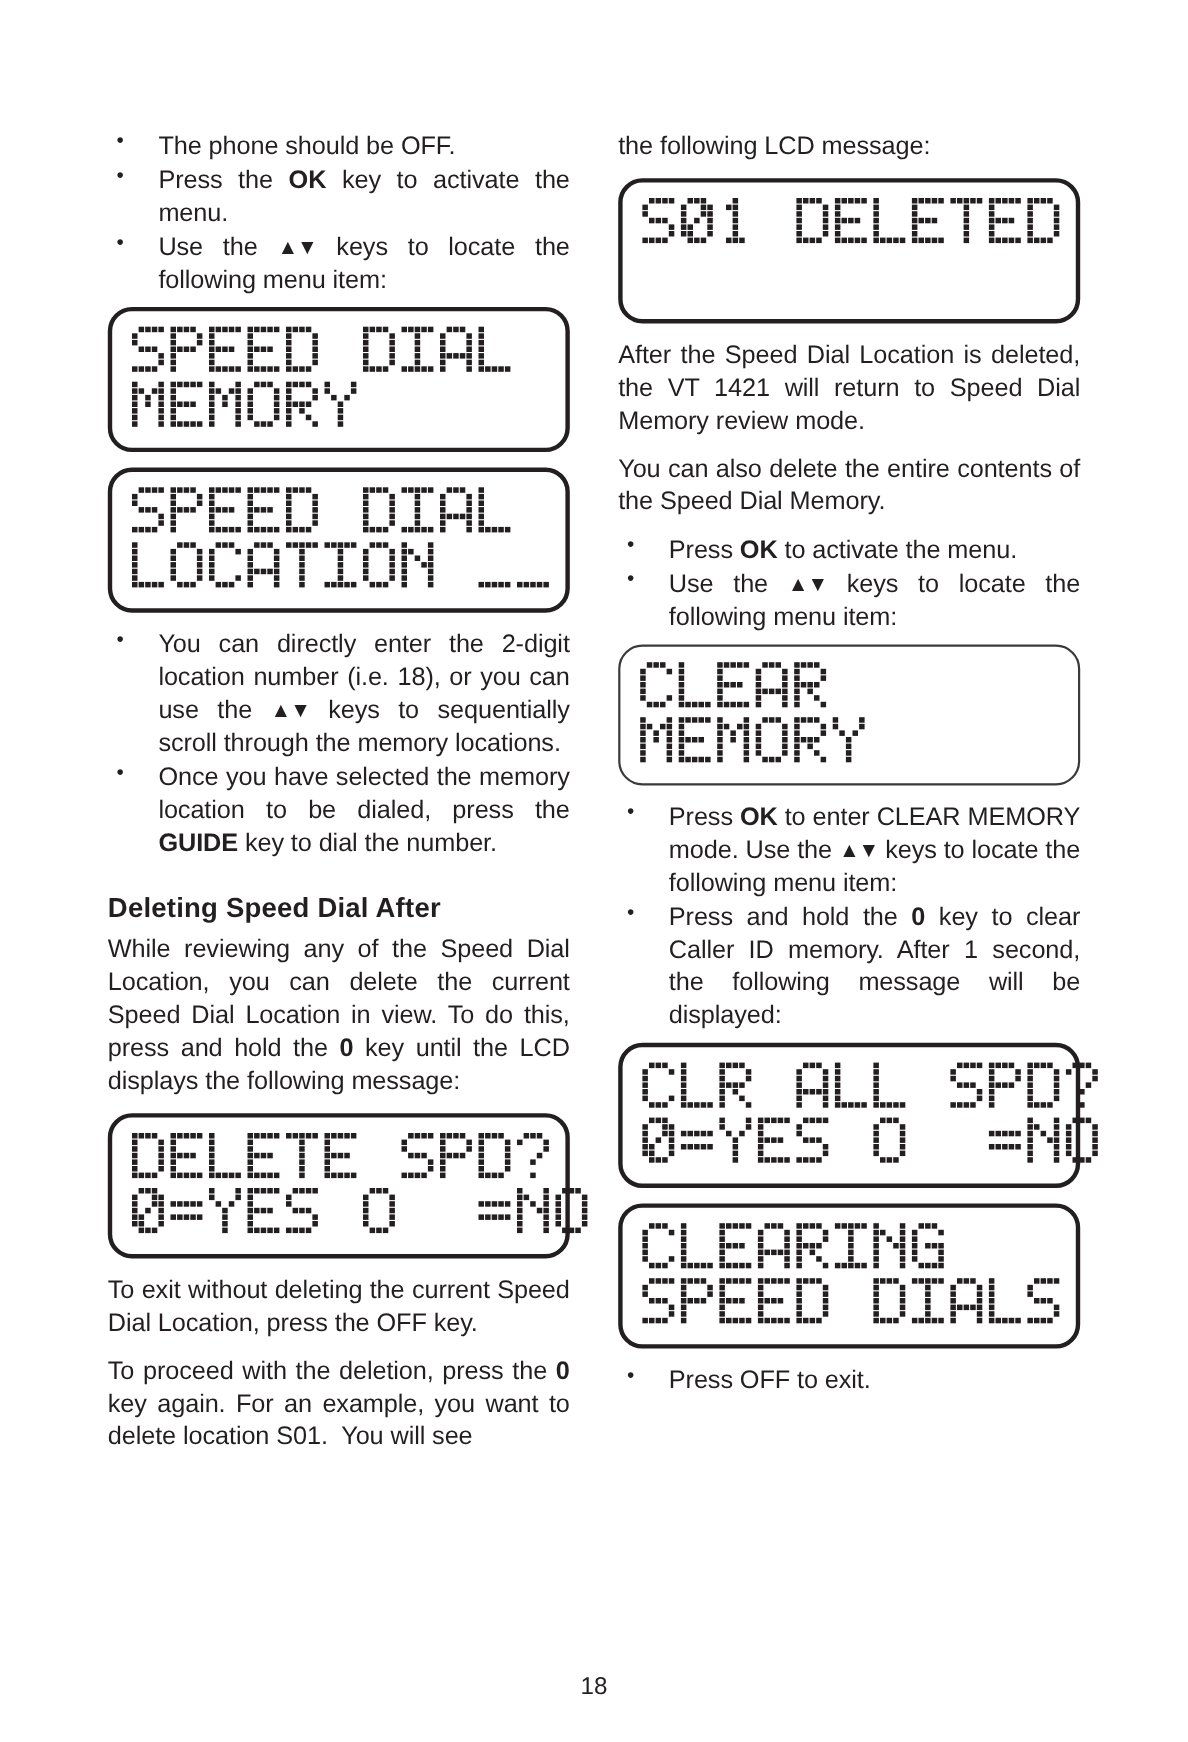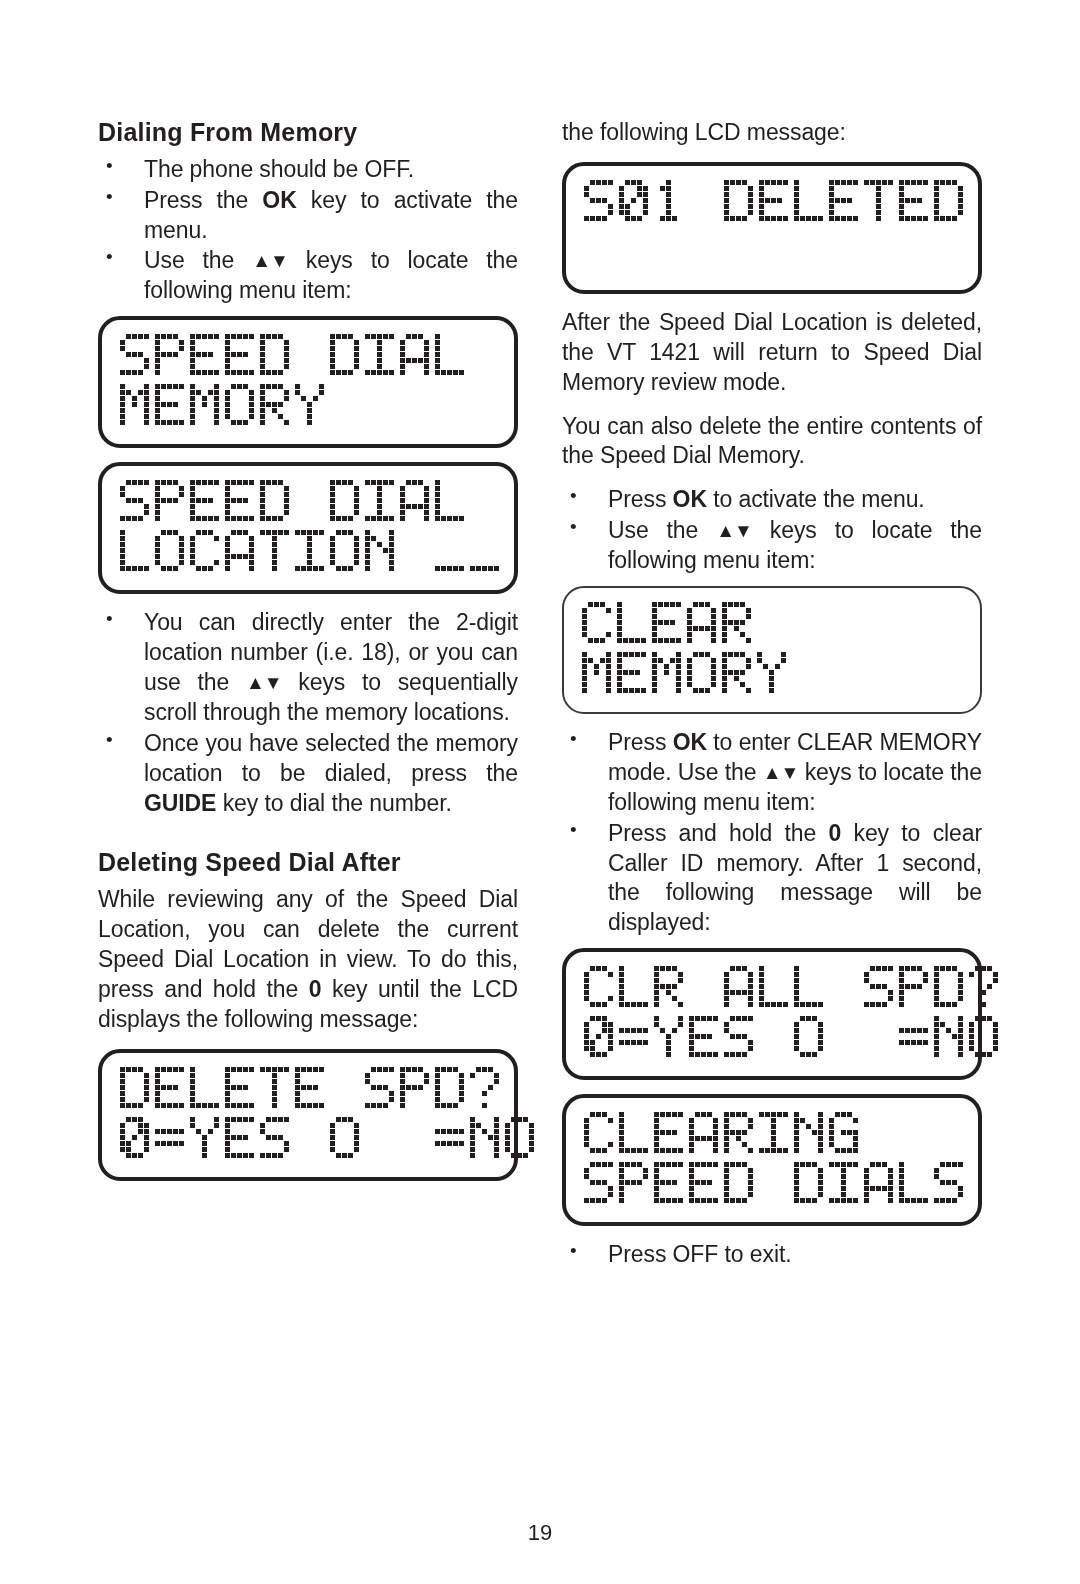--- a/index.html
+++ b/index.html
@@ -170,21 +170,20 @@
 </head>
 <body>
 
 <div class="page">
 
 
   <div class="columns">
 
     <div class="col">
 
-      <h2 class="section-head">Dialing From Memory</h2>
 
       <ul class="bullets">
         <li><span>The phone should be OFF.</span></li>
         <li>Press the <b>OK</b> key to activate the menu.</li>
         <li>Use the <span class="updown">▲▼</span> keys to locate the following menu item:</li>
       </ul>
 
       <div class="lcd">
         <div class="lcd-line"><span class="dm"><span class="dm-char"><i style="left: 6px; top: 0px;"></i><i style="left: 12px; top: 0px;"></i><i style="left: 18px; top: 0px;"></i><i style="left: 24px; top: 0px;"></i><i style="left: 0px; top: 6px;"></i><i style="left: 0px; top: 12px;"></i><i style="left: 6px; top: 18px;"></i><i style="left: 12px; top: 18px;"></i><i style="left: 18px; top: 18px;"></i><i style="left: 24px; top: 24px;"></i><i style="left: 24px; top: 30px;"></i><i style="left: 0px; top: 36px;"></i><i style="left: 6px; top: 36px;"></i><i style="left: 12px; top: 36px;"></i><i style="left: 18px; top: 36px;"></i></span><span class="dm-char"><i style="left: 0px; top: 0px;"></i><i style="left: 6px; top: 0px;"></i><i style="left: 12px; top: 0px;"></i><i style="left: 18px; top: 0px;"></i><i style="left: 0px; top: 6px;"></i><i style="left: 24px; top: 6px;"></i><i style="left: 0px; top: 12px;"></i><i style="left: 24px; top: 12px;"></i><i style="left: 0px; top: 18px;"></i><i style="left: 6px; top: 18px;"></i><i style="left: 12px; top: 18px;"></i><i style="left: 18px; top: 18px;"></i><i style="left: 0px; top: 24px;"></i><i style="left: 0px; top: 30px;"></i><i style="left: 0px; top: 36px;"></i></span><span class="dm-char"><i style="left: 0px; top: 0px;"></i><i style="left: 6px; top: 0px;"></i><i style="left: 12px; top: 0px;"></i><i style="left: 18px; top: 0px;"></i><i style="left: 24px; top: 0px;"></i><i style="left: 0px; top: 6px;"></i><i style="left: 0px; top: 12px;"></i><i style="left: 0px; top: 18px;"></i><i style="left: 6px; top: 18px;"></i><i style="left: 12px; top: 18px;"></i><i style="left: 18px; top: 18px;"></i><i style="left: 0px; top: 24px;"></i><i style="left: 0px; top: 30px;"></i><i style="left: 0px; top: 36px;"></i><i style="left: 6px; top: 36px;"></i><i style="left: 12px; top: 36px;"></i><i style="left: 18px; top: 36px;"></i><i style="left: 24px; top: 36px;"></i></span><span class="dm-char"><i style="left: 0px; top: 0px;"></i><i style="left: 6px; top: 0px;"></i><i style="left: 12px; top: 0px;"></i><i style="left: 18px; top: 0px;"></i><i style="left: 24px; top: 0px;"></i><i style="left: 0px; top: 6px;"></i><i style="left: 0px; top: 12px;"></i><i style="left: 0px; top: 18px;"></i><i style="left: 6px; top: 18px;"></i><i style="left: 12px; top: 18px;"></i><i style="left: 18px; top: 18px;"></i><i style="left: 0px; top: 24px;"></i><i style="left: 0px; top: 30px;"></i><i style="left: 0px; top: 36px;"></i><i style="left: 6px; top: 36px;"></i><i style="left: 12px; top: 36px;"></i><i style="left: 18px; top: 36px;"></i><i style="left: 24px; top: 36px;"></i></span><span class="dm-char"><i style="left: 0px; top: 0px;"></i><i style="left: 6px; top: 0px;"></i><i style="left: 12px; top: 0px;"></i><i style="left: 18px; top: 0px;"></i><i style="left: 0px; top: 6px;"></i><i style="left: 24px; top: 6px;"></i><i style="left: 0px; top: 12px;"></i><i style="left: 24px; top: 12px;"></i><i style="left: 0px; top: 18px;"></i><i style="left: 24px; top: 18px;"></i><i style="left: 0px; top: 24px;"></i><i style="left: 24px; top: 24px;"></i><i style="left: 0px; top: 30px;"></i><i style="left: 24px; top: 30px;"></i><i style="left: 0px; top: 36px;"></i><i style="left: 6px; top: 36px;"></i><i style="left: 12px; top: 36px;"></i><i style="left: 18px; top: 36px;"></i></span><span class="dm-char"></span><span class="dm-char"><i style="left: 0px; top: 0px;"></i><i style="left: 6px; top: 0px;"></i><i style="left: 12px; top: 0px;"></i><i style="left: 18px; top: 0px;"></i><i style="left: 0px; top: 6px;"></i><i style="left: 24px; top: 6px;"></i><i style="left: 0px; top: 12px;"></i><i style="left: 24px; top: 12px;"></i><i style="left: 0px; top: 18px;"></i><i style="left: 24px; top: 18px;"></i><i style="left: 0px; top: 24px;"></i><i style="left: 24px; top: 24px;"></i><i style="left: 0px; top: 30px;"></i><i style="left: 24px; top: 30px;"></i><i style="left: 0px; top: 36px;"></i><i style="left: 6px; top: 36px;"></i><i style="left: 12px; top: 36px;"></i><i style="left: 18px; top: 36px;"></i></span><span class="dm-char"><i style="left: 0px; top: 0px;"></i><i style="left: 6px; top: 0px;"></i><i style="left: 12px; top: 0px;"></i><i style="left: 18px; top: 0px;"></i><i style="left: 24px; top: 0px;"></i><i style="left: 12px; top: 6px;"></i><i style="left: 12px; top: 12px;"></i><i style="left: 12px; top: 18px;"></i><i style="left: 12px; top: 24px;"></i><i style="left: 12px; top: 30px;"></i><i style="left: 0px; top: 36px;"></i><i style="left: 6px; top: 36px;"></i><i style="left: 12px; top: 36px;"></i><i style="left: 18px; top: 36px;"></i><i style="left: 24px; top: 36px;"></i></span><span class="dm-char"><i style="left: 6px; top: 0px;"></i><i style="left: 12px; top: 0px;"></i><i style="left: 18px; top: 0px;"></i><i style="left: 0px; top: 6px;"></i><i style="left: 24px; top: 6px;"></i><i style="left: 0px; top: 12px;"></i><i style="left: 24px; top: 12px;"></i><i style="left: 0px; top: 18px;"></i><i style="left: 24px; top: 18px;"></i><i style="left: 0px; top: 24px;"></i><i style="left: 6px; top: 24px;"></i><i style="left: 12px; top: 24px;"></i><i style="left: 18px; top: 24px;"></i><i style="left: 24px; top: 24px;"></i><i style="left: 0px; top: 30px;"></i><i style="left: 24px; top: 30px;"></i><i style="left: 0px; top: 36px;"></i><i style="left: 24px; top: 36px;"></i></span><span class="dm-char"><i style="left: 0px; top: 0px;"></i><i style="left: 0px; top: 6px;"></i><i style="left: 0px; top: 12px;"></i><i style="left: 0px; top: 18px;"></i><i style="left: 0px; top: 24px;"></i><i style="left: 0px; top: 30px;"></i><i style="left: 0px; top: 36px;"></i><i style="left: 6px; top: 36px;"></i><i style="left: 12px; top: 36px;"></i><i style="left: 18px; top: 36px;"></i><i style="left: 24px; top: 36px;"></i></span></span></div>
         <div class="lcd-line"><span class="dm"><span class="dm-char"><i style="left: 0px; top: 0px;"></i><i style="left: 24px; top: 0px;"></i><i style="left: 0px; top: 6px;"></i><i style="left: 6px; top: 6px;"></i><i style="left: 18px; top: 6px;"></i><i style="left: 24px; top: 6px;"></i><i style="left: 0px; top: 12px;"></i><i style="left: 12px; top: 12px;"></i><i style="left: 24px; top: 12px;"></i><i style="left: 0px; top: 18px;"></i><i style="left: 12px; top: 18px;"></i><i style="left: 24px; top: 18px;"></i><i style="left: 0px; top: 24px;"></i><i style="left: 24px; top: 24px;"></i><i style="left: 0px; top: 30px;"></i><i style="left: 24px; top: 30px;"></i><i style="left: 0px; top: 36px;"></i><i style="left: 24px; top: 36px;"></i></span><span class="dm-char"><i style="left: 0px; top: 0px;"></i><i style="left: 6px; top: 0px;"></i><i style="left: 12px; top: 0px;"></i><i style="left: 18px; top: 0px;"></i><i style="left: 24px; top: 0px;"></i><i style="left: 0px; top: 6px;"></i><i style="left: 0px; top: 12px;"></i><i style="left: 0px; top: 18px;"></i><i style="left: 6px; top: 18px;"></i><i style="left: 12px; top: 18px;"></i><i style="left: 18px; top: 18px;"></i><i style="left: 0px; top: 24px;"></i><i style="left: 0px; top: 30px;"></i><i style="left: 0px; top: 36px;"></i><i style="left: 6px; top: 36px;"></i><i style="left: 12px; top: 36px;"></i><i style="left: 18px; top: 36px;"></i><i style="left: 24px; top: 36px;"></i></span><span class="dm-char"><i style="left: 0px; top: 0px;"></i><i style="left: 24px; top: 0px;"></i><i style="left: 0px; top: 6px;"></i><i style="left: 6px; top: 6px;"></i><i style="left: 18px; top: 6px;"></i><i style="left: 24px; top: 6px;"></i><i style="left: 0px; top: 12px;"></i><i style="left: 12px; top: 12px;"></i><i style="left: 24px; top: 12px;"></i><i style="left: 0px; top: 18px;"></i><i style="left: 12px; top: 18px;"></i><i style="left: 24px; top: 18px;"></i><i style="left: 0px; top: 24px;"></i><i style="left: 24px; top: 24px;"></i><i style="left: 0px; top: 30px;"></i><i style="left: 24px; top: 30px;"></i><i style="left: 0px; top: 36px;"></i><i style="left: 24px; top: 36px;"></i></span><span class="dm-char"><i style="left: 6px; top: 0px;"></i><i style="left: 12px; top: 0px;"></i><i style="left: 18px; top: 0px;"></i><i style="left: 0px; top: 6px;"></i><i style="left: 24px; top: 6px;"></i><i style="left: 0px; top: 12px;"></i><i style="left: 24px; top: 12px;"></i><i style="left: 0px; top: 18px;"></i><i style="left: 24px; top: 18px;"></i><i style="left: 0px; top: 24px;"></i><i style="left: 24px; top: 24px;"></i><i style="left: 0px; top: 30px;"></i><i style="left: 24px; top: 30px;"></i><i style="left: 6px; top: 36px;"></i><i style="left: 12px; top: 36px;"></i><i style="left: 18px; top: 36px;"></i></span><span class="dm-char"><i style="left: 0px; top: 0px;"></i><i style="left: 6px; top: 0px;"></i><i style="left: 12px; top: 0px;"></i><i style="left: 18px; top: 0px;"></i><i style="left: 0px; top: 6px;"></i><i style="left: 24px; top: 6px;"></i><i style="left: 0px; top: 12px;"></i><i style="left: 24px; top: 12px;"></i><i style="left: 0px; top: 18px;"></i><i style="left: 6px; top: 18px;"></i><i style="left: 12px; top: 18px;"></i><i style="left: 18px; top: 18px;"></i><i style="left: 0px; top: 24px;"></i><i style="left: 12px; top: 24px;"></i><i style="left: 0px; top: 30px;"></i><i style="left: 18px; top: 30px;"></i><i style="left: 0px; top: 36px;"></i><i style="left: 24px; top: 36px;"></i></span><span class="dm-char"><i style="left: 0px; top: 0px;"></i><i style="left: 24px; top: 0px;"></i><i style="left: 0px; top: 6px;"></i><i style="left: 24px; top: 6px;"></i><i style="left: 6px; top: 12px;"></i><i style="left: 18px; top: 12px;"></i><i style="left: 12px; top: 18px;"></i><i style="left: 12px; top: 24px;"></i><i style="left: 12px; top: 30px;"></i><i style="left: 12px; top: 36px;"></i></span></span></div>
@@ -203,21 +202,23 @@
 
       <h2 class="section-head spaced">Deleting Speed Dial After</h2>
 
       <p class="body">While reviewing any of the Speed Dial Location, you can delete the current Speed Dial Location in view. To do this, press and hold the <b>0</b> key until the LCD displays the following message:</p>
 
       <div class="lcd">
         <div class="lcd-line"><span class="dm"><span class="dm-char"><i style="left: 0px; top: 0px;"></i><i style="left: 6px; top: 0px;"></i><i style="left: 12px; top: 0px;"></i><i style="left: 18px; top: 0px;"></i><i style="left: 0px; top: 6px;"></i><i style="left: 24px; top: 6px;"></i><i style="left: 0px; top: 12px;"></i><i style="left: 24px; top: 12px;"></i><i style="left: 0px; top: 18px;"></i><i style="left: 24px; top: 18px;"></i><i style="left: 0px; top: 24px;"></i><i style="left: 24px; top: 24px;"></i><i style="left: 0px; top: 30px;"></i><i style="left: 24px; top: 30px;"></i><i style="left: 0px; top: 36px;"></i><i style="left: 6px; top: 36px;"></i><i style="left: 12px; top: 36px;"></i><i style="left: 18px; top: 36px;"></i></span><span class="dm-char"><i style="left: 0px; top: 0px;"></i><i style="left: 6px; top: 0px;"></i><i style="left: 12px; top: 0px;"></i><i style="left: 18px; top: 0px;"></i><i style="left: 24px; top: 0px;"></i><i style="left: 0px; top: 6px;"></i><i style="left: 0px; top: 12px;"></i><i style="left: 0px; top: 18px;"></i><i style="left: 6px; top: 18px;"></i><i style="left: 12px; top: 18px;"></i><i style="left: 18px; top: 18px;"></i><i style="left: 0px; top: 24px;"></i><i style="left: 0px; top: 30px;"></i><i style="left: 0px; top: 36px;"></i><i style="left: 6px; top: 36px;"></i><i style="left: 12px; top: 36px;"></i><i style="left: 18px; top: 36px;"></i><i style="left: 24px; top: 36px;"></i></span><span class="dm-char"><i style="left: 0px; top: 0px;"></i><i style="left: 0px; top: 6px;"></i><i style="left: 0px; top: 12px;"></i><i style="left: 0px; top: 18px;"></i><i style="left: 0px; top: 24px;"></i><i style="left: 0px; top: 30px;"></i><i style="left: 0px; top: 36px;"></i><i style="left: 6px; top: 36px;"></i><i style="left: 12px; top: 36px;"></i><i style="left: 18px; top: 36px;"></i><i style="left: 24px; top: 36px;"></i></span><span class="dm-char"><i style="left: 0px; top: 0px;"></i><i style="left: 6px; top: 0px;"></i><i style="left: 12px; top: 0px;"></i><i style="left: 18px; top: 0px;"></i><i style="left: 24px; top: 0px;"></i><i style="left: 0px; top: 6px;"></i><i style="left: 0px; top: 12px;"></i><i style="left: 0px; top: 18px;"></i><i style="left: 6px; top: 18px;"></i><i style="left: 12px; top: 18px;"></i><i style="left: 18px; top: 18px;"></i><i style="left: 0px; top: 24px;"></i><i style="left: 0px; top: 30px;"></i><i style="left: 0px; top: 36px;"></i><i style="left: 6px; top: 36px;"></i><i style="left: 12px; top: 36px;"></i><i style="left: 18px; top: 36px;"></i><i style="left: 24px; top: 36px;"></i></span><span class="dm-char"><i style="left: 0px; top: 0px;"></i><i style="left: 6px; top: 0px;"></i><i style="left: 12px; top: 0px;"></i><i style="left: 18px; top: 0px;"></i><i style="left: 24px; top: 0px;"></i><i style="left: 12px; top: 6px;"></i><i style="left: 12px; top: 12px;"></i><i style="left: 12px; top: 18px;"></i><i style="left: 12px; top: 24px;"></i><i style="left: 12px; top: 30px;"></i><i style="left: 12px; top: 36px;"></i></span><span class="dm-char"><i style="left: 0px; top: 0px;"></i><i style="left: 6px; top: 0px;"></i><i style="left: 12px; top: 0px;"></i><i style="left: 18px; top: 0px;"></i><i style="left: 24px; top: 0px;"></i><i style="left: 0px; top: 6px;"></i><i style="left: 0px; top: 12px;"></i><i style="left: 0px; top: 18px;"></i><i style="left: 6px; top: 18px;"></i><i style="left: 12px; top: 18px;"></i><i style="left: 18px; top: 18px;"></i><i style="left: 0px; top: 24px;"></i><i style="left: 0px; top: 30px;"></i><i style="left: 0px; top: 36px;"></i><i style="left: 6px; top: 36px;"></i><i style="left: 12px; top: 36px;"></i><i style="left: 18px; top: 36px;"></i><i style="left: 24px; top: 36px;"></i></span><span class="dm-char"></span><span class="dm-char"><i style="left: 6px; top: 0px;"></i><i style="left: 12px; top: 0px;"></i><i style="left: 18px; top: 0px;"></i><i style="left: 24px; top: 0px;"></i><i style="left: 0px; top: 6px;"></i><i style="left: 0px; top: 12px;"></i><i style="left: 6px; top: 18px;"></i><i style="left: 12px; top: 18px;"></i><i style="left: 18px; top: 18px;"></i><i style="left: 24px; top: 24px;"></i><i style="left: 24px; top: 30px;"></i><i style="left: 0px; top: 36px;"></i><i style="left: 6px; top: 36px;"></i><i style="left: 12px; top: 36px;"></i><i style="left: 18px; top: 36px;"></i></span><span class="dm-char"><i style="left: 0px; top: 0px;"></i><i style="left: 6px; top: 0px;"></i><i style="left: 12px; top: 0px;"></i><i style="left: 18px; top: 0px;"></i><i style="left: 0px; top: 6px;"></i><i style="left: 24px; top: 6px;"></i><i style="left: 0px; top: 12px;"></i><i style="left: 24px; top: 12px;"></i><i style="left: 0px; top: 18px;"></i><i style="left: 6px; top: 18px;"></i><i style="left: 12px; top: 18px;"></i><i style="left: 18px; top: 18px;"></i><i style="left: 0px; top: 24px;"></i><i style="left: 0px; top: 30px;"></i><i style="left: 0px; top: 36px;"></i></span><span class="dm-char"><i style="left: 0px; top: 0px;"></i><i style="left: 6px; top: 0px;"></i><i style="left: 12px; top: 0px;"></i><i style="left: 18px; top: 0px;"></i><i style="left: 0px; top: 6px;"></i><i style="left: 24px; top: 6px;"></i><i style="left: 0px; top: 12px;"></i><i style="left: 24px; top: 12px;"></i><i style="left: 0px; top: 18px;"></i><i style="left: 24px; top: 18px;"></i><i style="left: 0px; top: 24px;"></i><i style="left: 24px; top: 24px;"></i><i style="left: 0px; top: 30px;"></i><i style="left: 24px; top: 30px;"></i><i style="left: 0px; top: 36px;"></i><i style="left: 6px; top: 36px;"></i><i style="left: 12px; top: 36px;"></i><i style="left: 18px; top: 36px;"></i></span><span class="dm-char"><i style="left: 6px; top: 0px;"></i><i style="left: 12px; top: 0px;"></i><i style="left: 18px; top: 0px;"></i><i style="left: 0px; top: 6px;"></i><i style="left: 24px; top: 6px;"></i><i style="left: 24px; top: 12px;"></i><i style="left: 18px; top: 18px;"></i><i style="left: 12px; top: 24px;"></i><i style="left: 12px; top: 36px;"></i></span></span></div>
         <div class="lcd-line"><span class="dm"><span class="dm-char"><i style="left: 6px; top: 0px;"></i><i style="left: 12px; top: 0px;"></i><i style="left: 18px; top: 0px;"></i><i style="left: 0px; top: 6px;"></i><i style="left: 18px; top: 6px;"></i><i style="left: 24px; top: 6px;"></i><i style="left: 0px; top: 12px;"></i><i style="left: 18px; top: 12px;"></i><i style="left: 24px; top: 12px;"></i><i style="left: 0px; top: 18px;"></i><i style="left: 12px; top: 18px;"></i><i style="left: 24px; top: 18px;"></i><i style="left: 0px; top: 24px;"></i><i style="left: 6px; top: 24px;"></i><i style="left: 24px; top: 24px;"></i><i style="left: 0px; top: 30px;"></i><i style="left: 6px; top: 30px;"></i><i style="left: 24px; top: 30px;"></i><i style="left: 6px; top: 36px;"></i><i style="left: 12px; top: 36px;"></i><i style="left: 18px; top: 36px;"></i></span><span class="dm-char"><i style="left: 0px; top: 12px;"></i><i style="left: 6px; top: 12px;"></i><i style="left: 12px; top: 12px;"></i><i style="left: 18px; top: 12px;"></i><i style="left: 24px; top: 12px;"></i><i style="left: 0px; top: 24px;"></i><i style="left: 6px; top: 24px;"></i><i style="left: 12px; top: 24px;"></i><i style="left: 18px; top: 24px;"></i><i style="left: 24px; top: 24px;"></i></span><span class="dm-char"><i style="left: 0px; top: 0px;"></i><i style="left: 24px; top: 0px;"></i><i style="left: 0px; top: 6px;"></i><i style="left: 24px; top: 6px;"></i><i style="left: 6px; top: 12px;"></i><i style="left: 18px; top: 12px;"></i><i style="left: 12px; top: 18px;"></i><i style="left: 12px; top: 24px;"></i><i style="left: 12px; top: 30px;"></i><i style="left: 12px; top: 36px;"></i></span><span class="dm-char"><i style="left: 0px; top: 0px;"></i><i style="left: 6px; top: 0px;"></i><i style="left: 12px; top: 0px;"></i><i style="left: 18px; top: 0px;"></i><i style="left: 24px; top: 0px;"></i><i style="left: 0px; top: 6px;"></i><i style="left: 0px; top: 12px;"></i><i style="left: 0px; top: 18px;"></i><i style="left: 6px; top: 18px;"></i><i style="left: 12px; top: 18px;"></i><i style="left: 18px; top: 18px;"></i><i style="left: 0px; top: 24px;"></i><i style="left: 0px; top: 30px;"></i><i style="left: 0px; top: 36px;"></i><i style="left: 6px; top: 36px;"></i><i style="left: 12px; top: 36px;"></i><i style="left: 18px; top: 36px;"></i><i style="left: 24px; top: 36px;"></i></span><span class="dm-char"><i style="left: 6px; top: 0px;"></i><i style="left: 12px; top: 0px;"></i><i style="left: 18px; top: 0px;"></i><i style="left: 24px; top: 0px;"></i><i style="left: 0px; top: 6px;"></i><i style="left: 0px; top: 12px;"></i><i style="left: 6px; top: 18px;"></i><i style="left: 12px; top: 18px;"></i><i style="left: 18px; top: 18px;"></i><i style="left: 24px; top: 24px;"></i><i style="left: 24px; top: 30px;"></i><i style="left: 0px; top: 36px;"></i><i style="left: 6px; top: 36px;"></i><i style="left: 12px; top: 36px;"></i><i style="left: 18px; top: 36px;"></i></span><span class="dm-char"></span><span class="dm-char"><i style="left: 6px; top: 0px;"></i><i style="left: 12px; top: 0px;"></i><i style="left: 18px; top: 0px;"></i><i style="left: 0px; top: 6px;"></i><i style="left: 24px; top: 6px;"></i><i style="left: 0px; top: 12px;"></i><i style="left: 24px; top: 12px;"></i><i style="left: 0px; top: 18px;"></i><i style="left: 24px; top: 18px;"></i><i style="left: 0px; top: 24px;"></i><i style="left: 24px; top: 24px;"></i><i style="left: 0px; top: 30px;"></i><i style="left: 24px; top: 30px;"></i><i style="left: 6px; top: 36px;"></i><i style="left: 12px; top: 36px;"></i><i style="left: 18px; top: 36px;"></i></span><span class="dm-char"></span><span class="dm-char"></span><span class="dm-char"><i style="left: 0px; top: 12px;"></i><i style="left: 6px; top: 12px;"></i><i style="left: 12px; top: 12px;"></i><i style="left: 18px; top: 12px;"></i><i style="left: 24px; top: 12px;"></i><i style="left: 0px; top: 24px;"></i><i style="left: 6px; top: 24px;"></i><i style="left: 12px; top: 24px;"></i><i style="left: 18px; top: 24px;"></i><i style="left: 24px; top: 24px;"></i></span><span class="dm-char"><i style="left: 0px; top: 0px;"></i><i style="left: 24px; top: 0px;"></i><i style="left: 0px; top: 6px;"></i><i style="left: 6px; top: 6px;"></i><i style="left: 24px; top: 6px;"></i><i style="left: 0px; top: 12px;"></i><i style="left: 12px; top: 12px;"></i><i style="left: 24px; top: 12px;"></i><i style="left: 0px; top: 18px;"></i><i style="left: 18px; top: 18px;"></i><i style="left: 24px; top: 18px;"></i><i style="left: 0px; top: 24px;"></i><i style="left: 24px; top: 24px;"></i><i style="left: 0px; top: 30px;"></i><i style="left: 24px; top: 30px;"></i><i style="left: 0px; top: 36px;"></i><i style="left: 24px; top: 36px;"></i></span><span class="dm-char"><i style="left: 6px; top: 0px;"></i><i style="left: 12px; top: 0px;"></i><i style="left: 18px; top: 0px;"></i><i style="left: 0px; top: 6px;"></i><i style="left: 24px; top: 6px;"></i><i style="left: 0px; top: 12px;"></i><i style="left: 24px; top: 12px;"></i><i style="left: 0px; top: 18px;"></i><i style="left: 24px; top: 18px;"></i><i style="left: 0px; top: 24px;"></i><i style="left: 24px; top: 24px;"></i><i style="left: 0px; top: 30px;"></i><i style="left: 24px; top: 30px;"></i><i style="left: 6px; top: 36px;"></i><i style="left: 12px; top: 36px;"></i><i style="left: 18px; top: 36px;"></i></span></span></div>
       </div>
 
-
+      <p class="body">To exit without deleting the current Speed Dial Location, press the OFF key.</p>
+
+      <p class="body">To proceed with the deletion, press the <b>0</b> key again. For an example, you want to delete location S01.&nbsp; You will see</p>
 
     </div>
 
     <div class="col">
 
       <p class="body nojust">the following LCD message:</p>
 
       <div class="lcd">
         <div class="lcd-line"><span class="dm"><span class="dm-char"><i style="left: 6px; top: 0px;"></i><i style="left: 12px; top: 0px;"></i><i style="left: 18px; top: 0px;"></i><i style="left: 24px; top: 0px;"></i><i style="left: 0px; top: 6px;"></i><i style="left: 0px; top: 12px;"></i><i style="left: 6px; top: 18px;"></i><i style="left: 12px; top: 18px;"></i><i style="left: 18px; top: 18px;"></i><i style="left: 24px; top: 24px;"></i><i style="left: 24px; top: 30px;"></i><i style="left: 0px; top: 36px;"></i><i style="left: 6px; top: 36px;"></i><i style="left: 12px; top: 36px;"></i><i style="left: 18px; top: 36px;"></i></span><span class="dm-char"><i style="left: 6px; top: 0px;"></i><i style="left: 12px; top: 0px;"></i><i style="left: 18px; top: 0px;"></i><i style="left: 0px; top: 6px;"></i><i style="left: 18px; top: 6px;"></i><i style="left: 24px; top: 6px;"></i><i style="left: 0px; top: 12px;"></i><i style="left: 18px; top: 12px;"></i><i style="left: 24px; top: 12px;"></i><i style="left: 0px; top: 18px;"></i><i style="left: 12px; top: 18px;"></i><i style="left: 24px; top: 18px;"></i><i style="left: 0px; top: 24px;"></i><i style="left: 6px; top: 24px;"></i><i style="left: 24px; top: 24px;"></i><i style="left: 0px; top: 30px;"></i><i style="left: 6px; top: 30px;"></i><i style="left: 24px; top: 30px;"></i><i style="left: 6px; top: 36px;"></i><i style="left: 12px; top: 36px;"></i><i style="left: 18px; top: 36px;"></i></span><span class="dm-char"><i style="left: 12px; top: 0px;"></i><i style="left: 6px; top: 6px;"></i><i style="left: 12px; top: 6px;"></i><i style="left: 12px; top: 12px;"></i><i style="left: 12px; top: 18px;"></i><i style="left: 12px; top: 24px;"></i><i style="left: 12px; top: 30px;"></i><i style="left: 6px; top: 36px;"></i><i style="left: 12px; top: 36px;"></i><i style="left: 18px; top: 36px;"></i></span><span class="dm-char"></span><span class="dm-char"><i style="left: 0px; top: 0px;"></i><i style="left: 6px; top: 0px;"></i><i style="left: 12px; top: 0px;"></i><i style="left: 18px; top: 0px;"></i><i style="left: 0px; top: 6px;"></i><i style="left: 24px; top: 6px;"></i><i style="left: 0px; top: 12px;"></i><i style="left: 24px; top: 12px;"></i><i style="left: 0px; top: 18px;"></i><i style="left: 24px; top: 18px;"></i><i style="left: 0px; top: 24px;"></i><i style="left: 24px; top: 24px;"></i><i style="left: 0px; top: 30px;"></i><i style="left: 24px; top: 30px;"></i><i style="left: 0px; top: 36px;"></i><i style="left: 6px; top: 36px;"></i><i style="left: 12px; top: 36px;"></i><i style="left: 18px; top: 36px;"></i></span><span class="dm-char"><i style="left: 0px; top: 0px;"></i><i style="left: 6px; top: 0px;"></i><i style="left: 12px; top: 0px;"></i><i style="left: 18px; top: 0px;"></i><i style="left: 24px; top: 0px;"></i><i style="left: 0px; top: 6px;"></i><i style="left: 0px; top: 12px;"></i><i style="left: 0px; top: 18px;"></i><i style="left: 6px; top: 18px;"></i><i style="left: 12px; top: 18px;"></i><i style="left: 18px; top: 18px;"></i><i style="left: 0px; top: 24px;"></i><i style="left: 0px; top: 30px;"></i><i style="left: 0px; top: 36px;"></i><i style="left: 6px; top: 36px;"></i><i style="left: 12px; top: 36px;"></i><i style="left: 18px; top: 36px;"></i><i style="left: 24px; top: 36px;"></i></span><span class="dm-char"><i style="left: 0px; top: 0px;"></i><i style="left: 0px; top: 6px;"></i><i style="left: 0px; top: 12px;"></i><i style="left: 0px; top: 18px;"></i><i style="left: 0px; top: 24px;"></i><i style="left: 0px; top: 30px;"></i><i style="left: 0px; top: 36px;"></i><i style="left: 6px; top: 36px;"></i><i style="left: 12px; top: 36px;"></i><i style="left: 18px; top: 36px;"></i><i style="left: 24px; top: 36px;"></i></span><span class="dm-char"><i style="left: 0px; top: 0px;"></i><i style="left: 6px; top: 0px;"></i><i style="left: 12px; top: 0px;"></i><i style="left: 18px; top: 0px;"></i><i style="left: 24px; top: 0px;"></i><i style="left: 0px; top: 6px;"></i><i style="left: 0px; top: 12px;"></i><i style="left: 0px; top: 18px;"></i><i style="left: 6px; top: 18px;"></i><i style="left: 12px; top: 18px;"></i><i style="left: 18px; top: 18px;"></i><i style="left: 0px; top: 24px;"></i><i style="left: 0px; top: 30px;"></i><i style="left: 0px; top: 36px;"></i><i style="left: 6px; top: 36px;"></i><i style="left: 12px; top: 36px;"></i><i style="left: 18px; top: 36px;"></i><i style="left: 24px; top: 36px;"></i></span><span class="dm-char"><i style="left: 0px; top: 0px;"></i><i style="left: 6px; top: 0px;"></i><i style="left: 12px; top: 0px;"></i><i style="left: 18px; top: 0px;"></i><i style="left: 24px; top: 0px;"></i><i style="left: 12px; top: 6px;"></i><i style="left: 12px; top: 12px;"></i><i style="left: 12px; top: 18px;"></i><i style="left: 12px; top: 24px;"></i><i style="left: 12px; top: 30px;"></i><i style="left: 12px; top: 36px;"></i></span><span class="dm-char"><i style="left: 0px; top: 0px;"></i><i style="left: 6px; top: 0px;"></i><i style="left: 12px; top: 0px;"></i><i style="left: 18px; top: 0px;"></i><i style="left: 24px; top: 0px;"></i><i style="left: 0px; top: 6px;"></i><i style="left: 0px; top: 12px;"></i><i style="left: 0px; top: 18px;"></i><i style="left: 6px; top: 18px;"></i><i style="left: 12px; top: 18px;"></i><i style="left: 18px; top: 18px;"></i><i style="left: 0px; top: 24px;"></i><i style="left: 0px; top: 30px;"></i><i style="left: 0px; top: 36px;"></i><i style="left: 6px; top: 36px;"></i><i style="left: 12px; top: 36px;"></i><i style="left: 18px; top: 36px;"></i><i style="left: 24px; top: 36px;"></i></span><span class="dm-char"><i style="left: 0px; top: 0px;"></i><i style="left: 6px; top: 0px;"></i><i style="left: 12px; top: 0px;"></i><i style="left: 18px; top: 0px;"></i><i style="left: 0px; top: 6px;"></i><i style="left: 24px; top: 6px;"></i><i style="left: 0px; top: 12px;"></i><i style="left: 24px; top: 12px;"></i><i style="left: 0px; top: 18px;"></i><i style="left: 24px; top: 18px;"></i><i style="left: 0px; top: 24px;"></i><i style="left: 24px; top: 24px;"></i><i style="left: 0px; top: 30px;"></i><i style="left: 24px; top: 30px;"></i><i style="left: 0px; top: 36px;"></i><i style="left: 6px; top: 36px;"></i><i style="left: 12px; top: 36px;"></i><i style="left: 18px; top: 36px;"></i></span></span></div>
         <div class="lcd-line"><span class="dm"></span></div>
@@ -253,15 +254,15 @@
         <div class="lcd-line"><span class="dm"><span class="dm-char"><i style="left: 6px; top: 0px;"></i><i style="left: 12px; top: 0px;"></i><i style="left: 18px; top: 0px;"></i><i style="left: 24px; top: 0px;"></i><i style="left: 0px; top: 6px;"></i><i style="left: 0px; top: 12px;"></i><i style="left: 6px; top: 18px;"></i><i style="left: 12px; top: 18px;"></i><i style="left: 18px; top: 18px;"></i><i style="left: 24px; top: 24px;"></i><i style="left: 24px; top: 30px;"></i><i style="left: 0px; top: 36px;"></i><i style="left: 6px; top: 36px;"></i><i style="left: 12px; top: 36px;"></i><i style="left: 18px; top: 36px;"></i></span><span class="dm-char"><i style="left: 0px; top: 0px;"></i><i style="left: 6px; top: 0px;"></i><i style="left: 12px; top: 0px;"></i><i style="left: 18px; top: 0px;"></i><i style="left: 0px; top: 6px;"></i><i style="left: 24px; top: 6px;"></i><i style="left: 0px; top: 12px;"></i><i style="left: 24px; top: 12px;"></i><i style="left: 0px; top: 18px;"></i><i style="left: 6px; top: 18px;"></i><i style="left: 12px; top: 18px;"></i><i style="left: 18px; top: 18px;"></i><i style="left: 0px; top: 24px;"></i><i style="left: 0px; top: 30px;"></i><i style="left: 0px; top: 36px;"></i></span><span class="dm-char"><i style="left: 0px; top: 0px;"></i><i style="left: 6px; top: 0px;"></i><i style="left: 12px; top: 0px;"></i><i style="left: 18px; top: 0px;"></i><i style="left: 24px; top: 0px;"></i><i style="left: 0px; top: 6px;"></i><i style="left: 0px; top: 12px;"></i><i style="left: 0px; top: 18px;"></i><i style="left: 6px; top: 18px;"></i><i style="left: 12px; top: 18px;"></i><i style="left: 18px; top: 18px;"></i><i style="left: 0px; top: 24px;"></i><i style="left: 0px; top: 30px;"></i><i style="left: 0px; top: 36px;"></i><i style="left: 6px; top: 36px;"></i><i style="left: 12px; top: 36px;"></i><i style="left: 18px; top: 36px;"></i><i style="left: 24px; top: 36px;"></i></span><span class="dm-char"><i style="left: 0px; top: 0px;"></i><i style="left: 6px; top: 0px;"></i><i style="left: 12px; top: 0px;"></i><i style="left: 18px; top: 0px;"></i><i style="left: 24px; top: 0px;"></i><i style="left: 0px; top: 6px;"></i><i style="left: 0px; top: 12px;"></i><i style="left: 0px; top: 18px;"></i><i style="left: 6px; top: 18px;"></i><i style="left: 12px; top: 18px;"></i><i style="left: 18px; top: 18px;"></i><i style="left: 0px; top: 24px;"></i><i style="left: 0px; top: 30px;"></i><i style="left: 0px; top: 36px;"></i><i style="left: 6px; top: 36px;"></i><i style="left: 12px; top: 36px;"></i><i style="left: 18px; top: 36px;"></i><i style="left: 24px; top: 36px;"></i></span><span class="dm-char"><i style="left: 0px; top: 0px;"></i><i style="left: 6px; top: 0px;"></i><i style="left: 12px; top: 0px;"></i><i style="left: 18px; top: 0px;"></i><i style="left: 0px; top: 6px;"></i><i style="left: 24px; top: 6px;"></i><i style="left: 0px; top: 12px;"></i><i style="left: 24px; top: 12px;"></i><i style="left: 0px; top: 18px;"></i><i style="left: 24px; top: 18px;"></i><i style="left: 0px; top: 24px;"></i><i style="left: 24px; top: 24px;"></i><i style="left: 0px; top: 30px;"></i><i style="left: 24px; top: 30px;"></i><i style="left: 0px; top: 36px;"></i><i style="left: 6px; top: 36px;"></i><i style="left: 12px; top: 36px;"></i><i style="left: 18px; top: 36px;"></i></span><span class="dm-char"></span><span class="dm-char"><i style="left: 0px; top: 0px;"></i><i style="left: 6px; top: 0px;"></i><i style="left: 12px; top: 0px;"></i><i style="left: 18px; top: 0px;"></i><i style="left: 0px; top: 6px;"></i><i style="left: 24px; top: 6px;"></i><i style="left: 0px; top: 12px;"></i><i style="left: 24px; top: 12px;"></i><i style="left: 0px; top: 18px;"></i><i style="left: 24px; top: 18px;"></i><i style="left: 0px; top: 24px;"></i><i style="left: 24px; top: 24px;"></i><i style="left: 0px; top: 30px;"></i><i style="left: 24px; top: 30px;"></i><i style="left: 0px; top: 36px;"></i><i style="left: 6px; top: 36px;"></i><i style="left: 12px; top: 36px;"></i><i style="left: 18px; top: 36px;"></i></span><span class="dm-char"><i style="left: 0px; top: 0px;"></i><i style="left: 6px; top: 0px;"></i><i style="left: 12px; top: 0px;"></i><i style="left: 18px; top: 0px;"></i><i style="left: 24px; top: 0px;"></i><i style="left: 12px; top: 6px;"></i><i style="left: 12px; top: 12px;"></i><i style="left: 12px; top: 18px;"></i><i style="left: 12px; top: 24px;"></i><i style="left: 12px; top: 30px;"></i><i style="left: 0px; top: 36px;"></i><i style="left: 6px; top: 36px;"></i><i style="left: 12px; top: 36px;"></i><i style="left: 18px; top: 36px;"></i><i style="left: 24px; top: 36px;"></i></span><span class="dm-char"><i style="left: 6px; top: 0px;"></i><i style="left: 12px; top: 0px;"></i><i style="left: 18px; top: 0px;"></i><i style="left: 0px; top: 6px;"></i><i style="left: 24px; top: 6px;"></i><i style="left: 0px; top: 12px;"></i><i style="left: 24px; top: 12px;"></i><i style="left: 0px; top: 18px;"></i><i style="left: 24px; top: 18px;"></i><i style="left: 0px; top: 24px;"></i><i style="left: 6px; top: 24px;"></i><i style="left: 12px; top: 24px;"></i><i style="left: 18px; top: 24px;"></i><i style="left: 24px; top: 24px;"></i><i style="left: 0px; top: 30px;"></i><i style="left: 24px; top: 30px;"></i><i style="left: 0px; top: 36px;"></i><i style="left: 24px; top: 36px;"></i></span><span class="dm-char"><i style="left: 0px; top: 0px;"></i><i style="left: 0px; top: 6px;"></i><i style="left: 0px; top: 12px;"></i><i style="left: 0px; top: 18px;"></i><i style="left: 0px; top: 24px;"></i><i style="left: 0px; top: 30px;"></i><i style="left: 0px; top: 36px;"></i><i style="left: 6px; top: 36px;"></i><i style="left: 12px; top: 36px;"></i><i style="left: 18px; top: 36px;"></i><i style="left: 24px; top: 36px;"></i></span><span class="dm-char"><i style="left: 6px; top: 0px;"></i><i style="left: 12px; top: 0px;"></i><i style="left: 18px; top: 0px;"></i><i style="left: 24px; top: 0px;"></i><i style="left: 0px; top: 6px;"></i><i style="left: 0px; top: 12px;"></i><i style="left: 6px; top: 18px;"></i><i style="left: 12px; top: 18px;"></i><i style="left: 18px; top: 18px;"></i><i style="left: 24px; top: 24px;"></i><i style="left: 24px; top: 30px;"></i><i style="left: 0px; top: 36px;"></i><i style="left: 6px; top: 36px;"></i><i style="left: 12px; top: 36px;"></i><i style="left: 18px; top: 36px;"></i></span></span></div>
       </div>
 
       <ul class="bullets">
         <li class="nojust">Press OFF to exit.</li>
       </ul>
 
     </div>
   </div>
 
-  <div class="page-number">19</div>
+  <div class="page-number">18</div>
 
 </div>
 
 </body></html>

